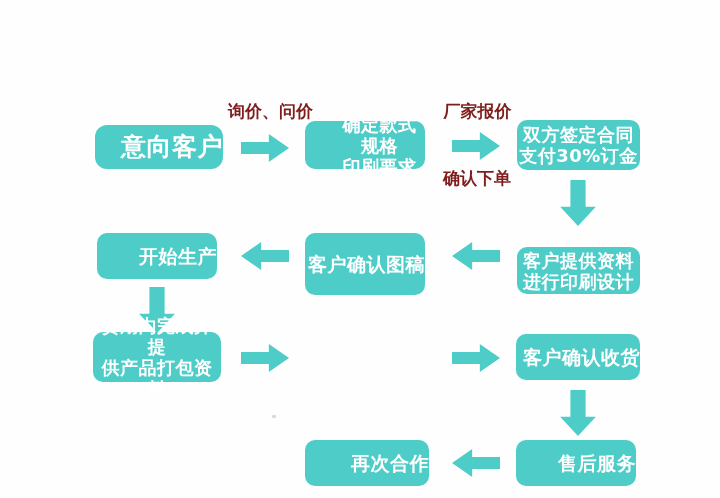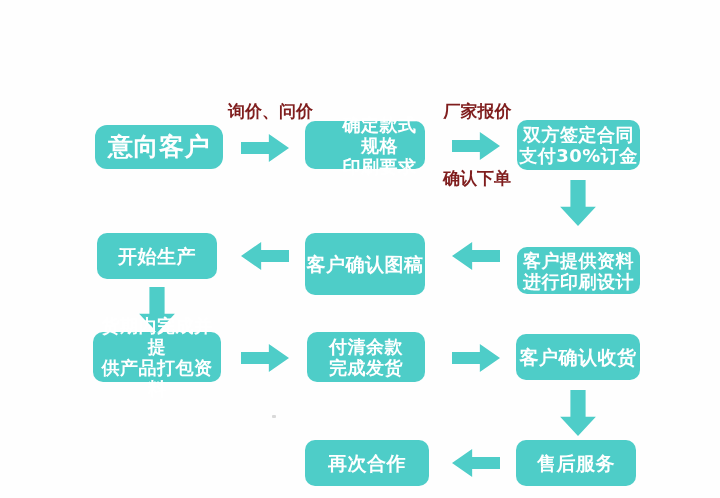--- a/index.html
+++ b/index.html
@@ -49,20 +49,21 @@
     letter-spacing: 0.5px;
     box-sizing: border-box;
   }
   .node .nl {
     display: block;
     white-space: pre-line;
   }
   .node.one-line {
     font-size: 19px;
     line-height: 24px;
+    justify-content: flex-end;
   }
   .node.two-line {
     font-size: 18px;
     line-height: 21px;
   }
   .node.big {
     font-size: 25px;
     line-height: 30px;
     border-radius: 12px;
   }
@@ -149,23 +150,20 @@
   </div>
 
   <div class="arrow arrow-down" style="left:138px; top:287px; width:38px; height:46px;"></div>
 
   <div class="node two-line" style="left:93px; top:332px; width:128px; height:50px;">
     <span class="nl"><span>货期内完成并提</span><br><span>供产品打包资料</span></span>
   </div>
 
   <div class="arrow arrow-right" style="left:241px; top:343px; width:48px; height:30px;"></div>
 
-  <div class="node two-line" style="left:307px; top:332px; width:118px; height:50px;">
-    <span class="nl"><span>付清余款</span><br><span>完成发货</span></span>
-  </div>
 
   <div class="arrow arrow-right" style="left:452px; top:343px; width:48px; height:30px;"></div>
 
   <div class="node one-line" style="left:516px; top:334px; width:124px; height:46px;">
     <span class="nl">客户确认收货</span>
   </div>
 
   <div class="arrow arrow-down" style="left:559px; top:390px; width:38px; height:46px;"></div>
 
   <div class="node one-line" style="left:516px; top:440px; width:120px; height:46px;">

